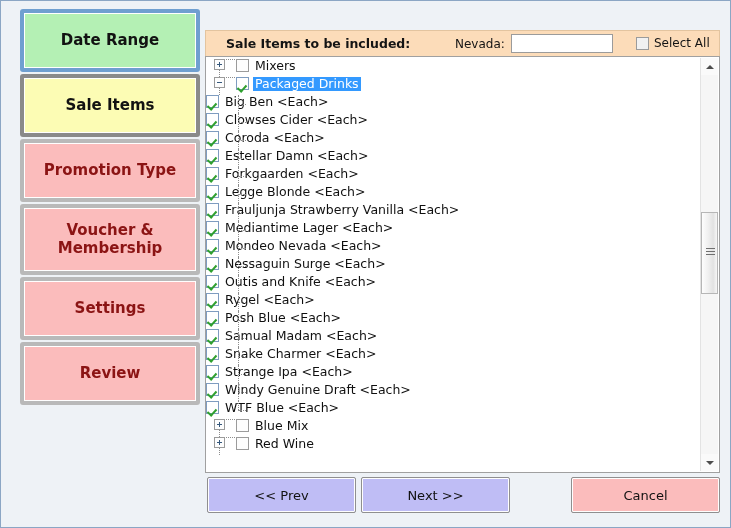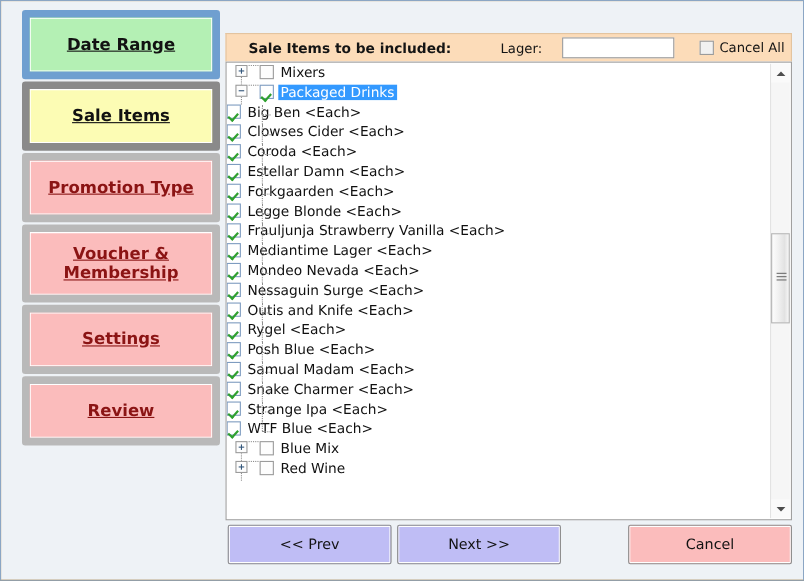--- a/index.html
+++ b/index.html
@@ -73,32 +73,31 @@
   .sidebar {
     position: absolute;
     left: 19px;
     top: 8px;
     width: 180px;
   }
   .navbtn {
     box-sizing: border-box;
     width: 180px;
     margin-bottom: 2px;
-    border: 7px solid #4d7c0f;
+    border: 4px solid #4d7c0f;
     border-radius: 3px;
     display: flex;
     align-items: center;
     justify-content: center;
     text-align: center;
     font-weight: bold;
     font-size: 15px;
     line-height: 1.15;
     padding: 0 6px;
     box-shadow: inset 0 0 0 1px #ffffff;
-    text-decoration: underline;
   }
   .navbtn.h1 { height: 63px; }
   .navbtn.h2 { height: 71px; }
   .navbtn.green  { background: #b4f0b4; color: #121212; border-color: #6f9fd0; }
   .navbtn.yellow { background: #fcfcb4; color: #121212; border-color: #8a8a8a; }
   .navbtn.pink   { background: #fbbcbc; color: #8b1414; border-color: #b9b9b9; }
 
   
   .panel {
     position: absolute;
@@ -381,25 +380,25 @@
       <div class="navbtn h1 pink">Promotion Type</div>
       <div class="navbtn h2 pink">Voucher &amp; Membership</div>
       <div class="navbtn h1 pink">Settings</div>
       <div class="navbtn h1 pink">Review</div>
     </div>
 
     <div class="panel">
 
       <div class="panel-header">
         <div class="panel-title">Sale Items to be included:</div>
-        <div class="search-label">Lager:</div>
+        <div class="search-label">Nevada:</div>
         <input class="search-input" type="text" value="" style="">
         <div class="selectall-wrap">
           <span class="cb-plain"></span>
-          <span class="selectall-label">Cancel All</span>
+          <span class="selectall-label">Select All</span>
         </div>
       </div>
 
       <div class="tree-wrap">
         <div class="tree" id="tree">
             <div class="row indent0">
               <span class="vdots"></span>
               <span class="exp plus"></span>
               <span class="dots"></span>
               <span class="cb off"></span>
@@ -500,20 +499,26 @@
               <span class="childline"></span>
               <span class="elbow"></span>
               <span class="cb on"></span>
               <span class="lbl">Snake Charmer &lt;Each&gt;</span>
             </div>
             <div class="row indent1">
               <span class="childline"></span>
               <span class="elbow"></span>
               <span class="cb on"></span>
               <span class="lbl">Strange Ipa &lt;Each&gt;</span>
+            </div>
+            <div class="row indent1">
+              <span class="childline"></span>
+              <span class="elbow"></span>
+              <span class="cb on"></span>
+              <span class="lbl">Windy Genuine Draft &lt;Each&gt;</span>
             </div>
             <div class="row indent1">
               <span class="childline last"></span>
               <span class="elbow"></span>
               <span class="cb on"></span>
               <span class="lbl">WTF Blue &lt;Each&gt;</span>
             </div>
             <div class="row indent0">
               <span class="vdots"></span>
               <span class="exp plus"></span>

